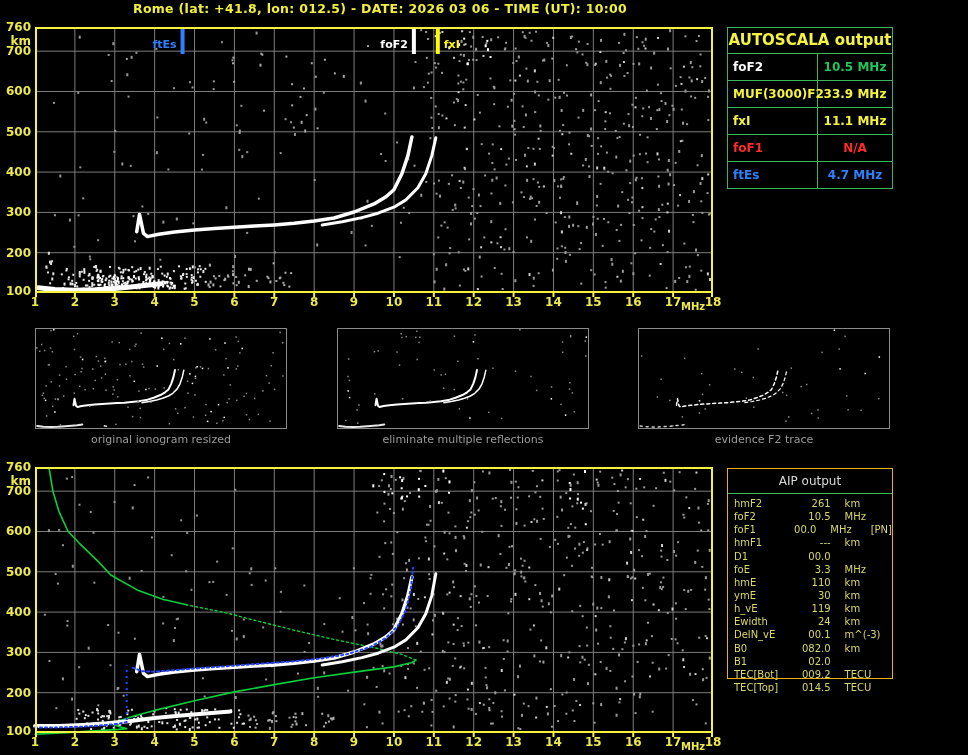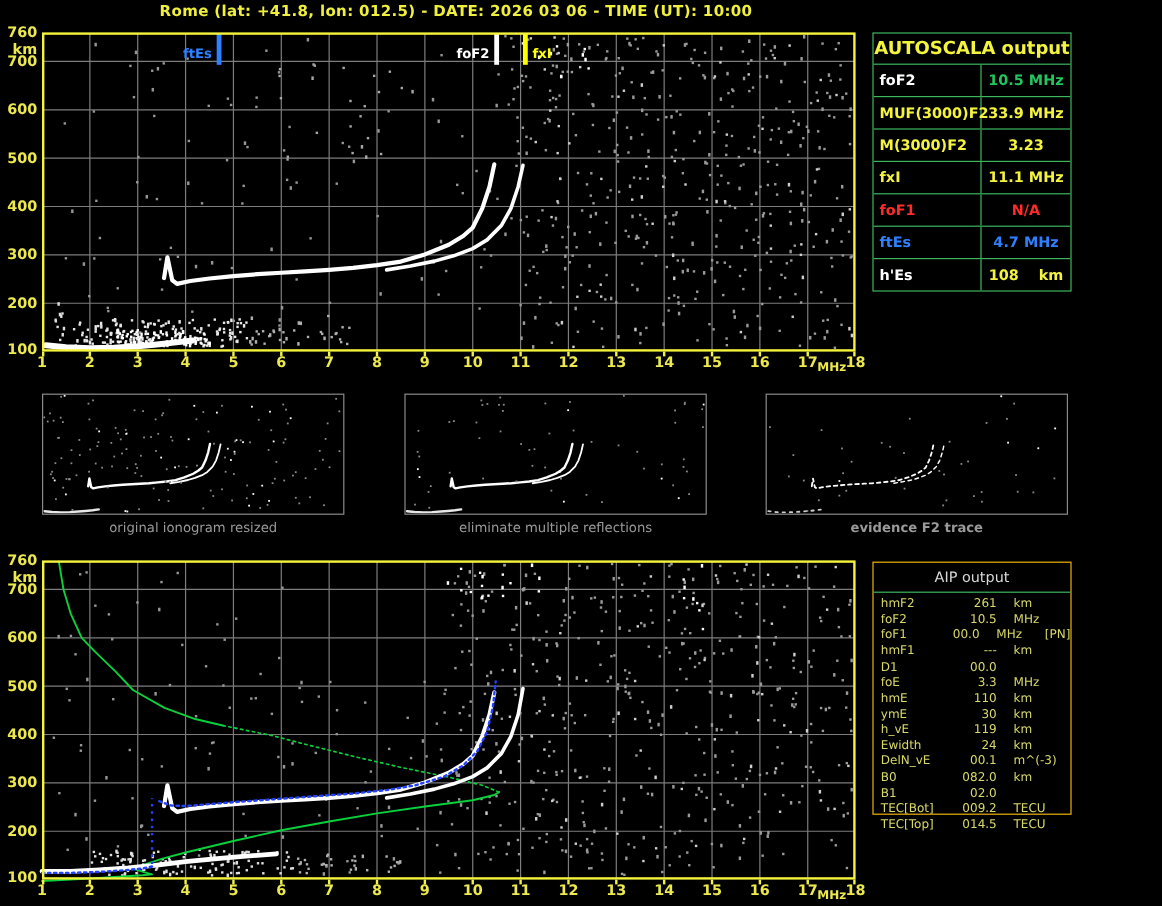--- a/index.html
+++ b/index.html
@@ -1018,38 +1018,30 @@
     <div id="asRows">
         <div class="as-row">
           <div class="as-label" style="color: rgb(255, 255, 255);">foF2</div>
           <div class="as-value" style="color: #22c55e;">10.5 MHz</div>
         </div>
         <div class="as-row">
           <div class="as-label" style="color: rgb(244, 244, 62);">MUF(3000)F2</div>
           <div class="as-value" style="color: rgb(244, 244, 62);">33.9 MHz</div>
         </div>
         <div class="as-row">
-          <div class="as-label" style="color: rgb(244, 244, 62);">M(3000)F2</div>
-          <div class="as-value" style="color: rgb(244, 244, 62);">3.23</div>
-        </div>
-        <div class="as-row">
           <div class="as-label" style="color: rgb(244, 244, 62);">fxI</div>
           <div class="as-value" style="color: rgb(244, 244, 62);">11.1 MHz</div>
         </div>
         <div class="as-row">
           <div class="as-label" style="color: rgb(255, 42, 42);">foF1</div>
           <div class="as-value" style="color: rgb(255, 42, 42);">N/A</div>
         </div>
         <div class="as-row">
           <div class="as-label" style="color: rgb(47, 128, 255);">ftEs</div>
           <div class="as-value" style="color: rgb(47, 128, 255);">4.7 MHz</div>
-        </div>
-        <div class="as-row">
-          <div class="as-label" style="color: rgb(255, 255, 255);">h'Es</div>
-          <div class="as-value" style="color: rgb(244, 244, 62);">108    km</div>
         </div>
       </div>
   </div>
 
   <div id="thumbs">
       <div class="thumb" style="left: 35px;"><svg width="250" height="99" viewBox="0 0 250 99">
           <polyline points="1.2,97.0 7.4,97.7 14.7,98.0 22.1,97.8 29.4,97.3 35.3,96.8 41.2,96.2 46.3,95.5" fill="none" stroke="#e8e8e8" stroke-width="2" stroke-linecap="round" stroke-linejoin="round"></polyline>
           <polyline points="37.5,76.2 38.5,69.8 40.0,76.8 41.5,78.0 45.6,77.1 51.5,76.3 58.8,75.6 66.2,75.0 73.5,74.5 80.9,74.1 88.2,73.7 95.6,73.0 102.9,72.2 110.3,71.1 117.6,68.8 125.0,65.8 129.4,63.1 132.4,60.6 135.3,54.6 137.5,47.9 139.0,41.0" fill="none" stroke="#ffffff" stroke-width="2" stroke-linecap="round" stroke-linejoin="round"></polyline>
           <polyline points="105.9,73.7 113.2,72.5 120.6,71.0 126.5,69.3 132.4,67.0 136.8,64.3 141.2,59.9 144.1,54.6 146.3,47.9 147.8,41.3" fill="none" stroke="#ffffff" stroke-width="1.5" stroke-linecap="round" stroke-linejoin="round"></polyline>
           <rect x="59.602100286632776" y="26.80190755915828" width="1.5" height="1.5" fill="#8a8a8a"></rect>
@@ -1308,21 +1300,21 @@
           <rect x="118.3768333029002" y="19.16468395013362" width="1.5" height="1.5" fill="#8a8a8a"></rect>
           <rect x="17.622777331620455" y="67.26745549147017" width="1.5" height="1.5" fill="#8a8a8a"></rect>
           <rect x="143.0056345332414" y="62.72391607472673" width="1.5" height="1.5" fill="#8a8a8a"></rect>
           <rect x="239.55532009154558" y="27.269608895061538" width="1.5" height="1.5" fill="#ffffff"></rect>
           <rect x="1.8804262485355139" y="26.223715651780367" width="1.5" height="1.5" fill="#8a8a8a"></rect>
           <rect x="208.34288346394897" y="80.04169609234668" width="1.5" height="1.5" fill="#8a8a8a"></rect>
           <rect x="113.55879154242575" y="47.73221898591146" width="1.5" height="1.5" fill="#8a8a8a"></rect>
           <rect x="21.368693128228188" y="49.467700665583834" width="1.5" height="1.5" fill="#8a8a8a"></rect>
           <rect x="69.90222090296447" y="55.06837228965014" width="1.5" height="1.5" fill="#8a8a8a"></rect>
         </svg></div>
-      <div class="thumb-caption" style="left: 638px; font-weight: bold;">evidence F2 trace</div>
+      <div class="thumb-caption" style="left: 638px;">evidence F2 trace</div>
     </div>
 
   <div id="botYLabels">
       <div class="ylab" style="left: 0px; top: 461px;">760</div>
       <div class="ylab" style="left: 0px; top: 475px;">km</div>
       <div class="ylab" style="left: 0px; top: 485px;">700</div>
       <div class="ylab" style="left: 0px; top: 525px;">600</div>
       <div class="ylab" style="left: 0px; top: 566px;">500</div>
       <div class="ylab" style="left: 0px; top: 606px;">400</div>
       <div class="ylab" style="left: 0px; top: 646px;">300</div>

